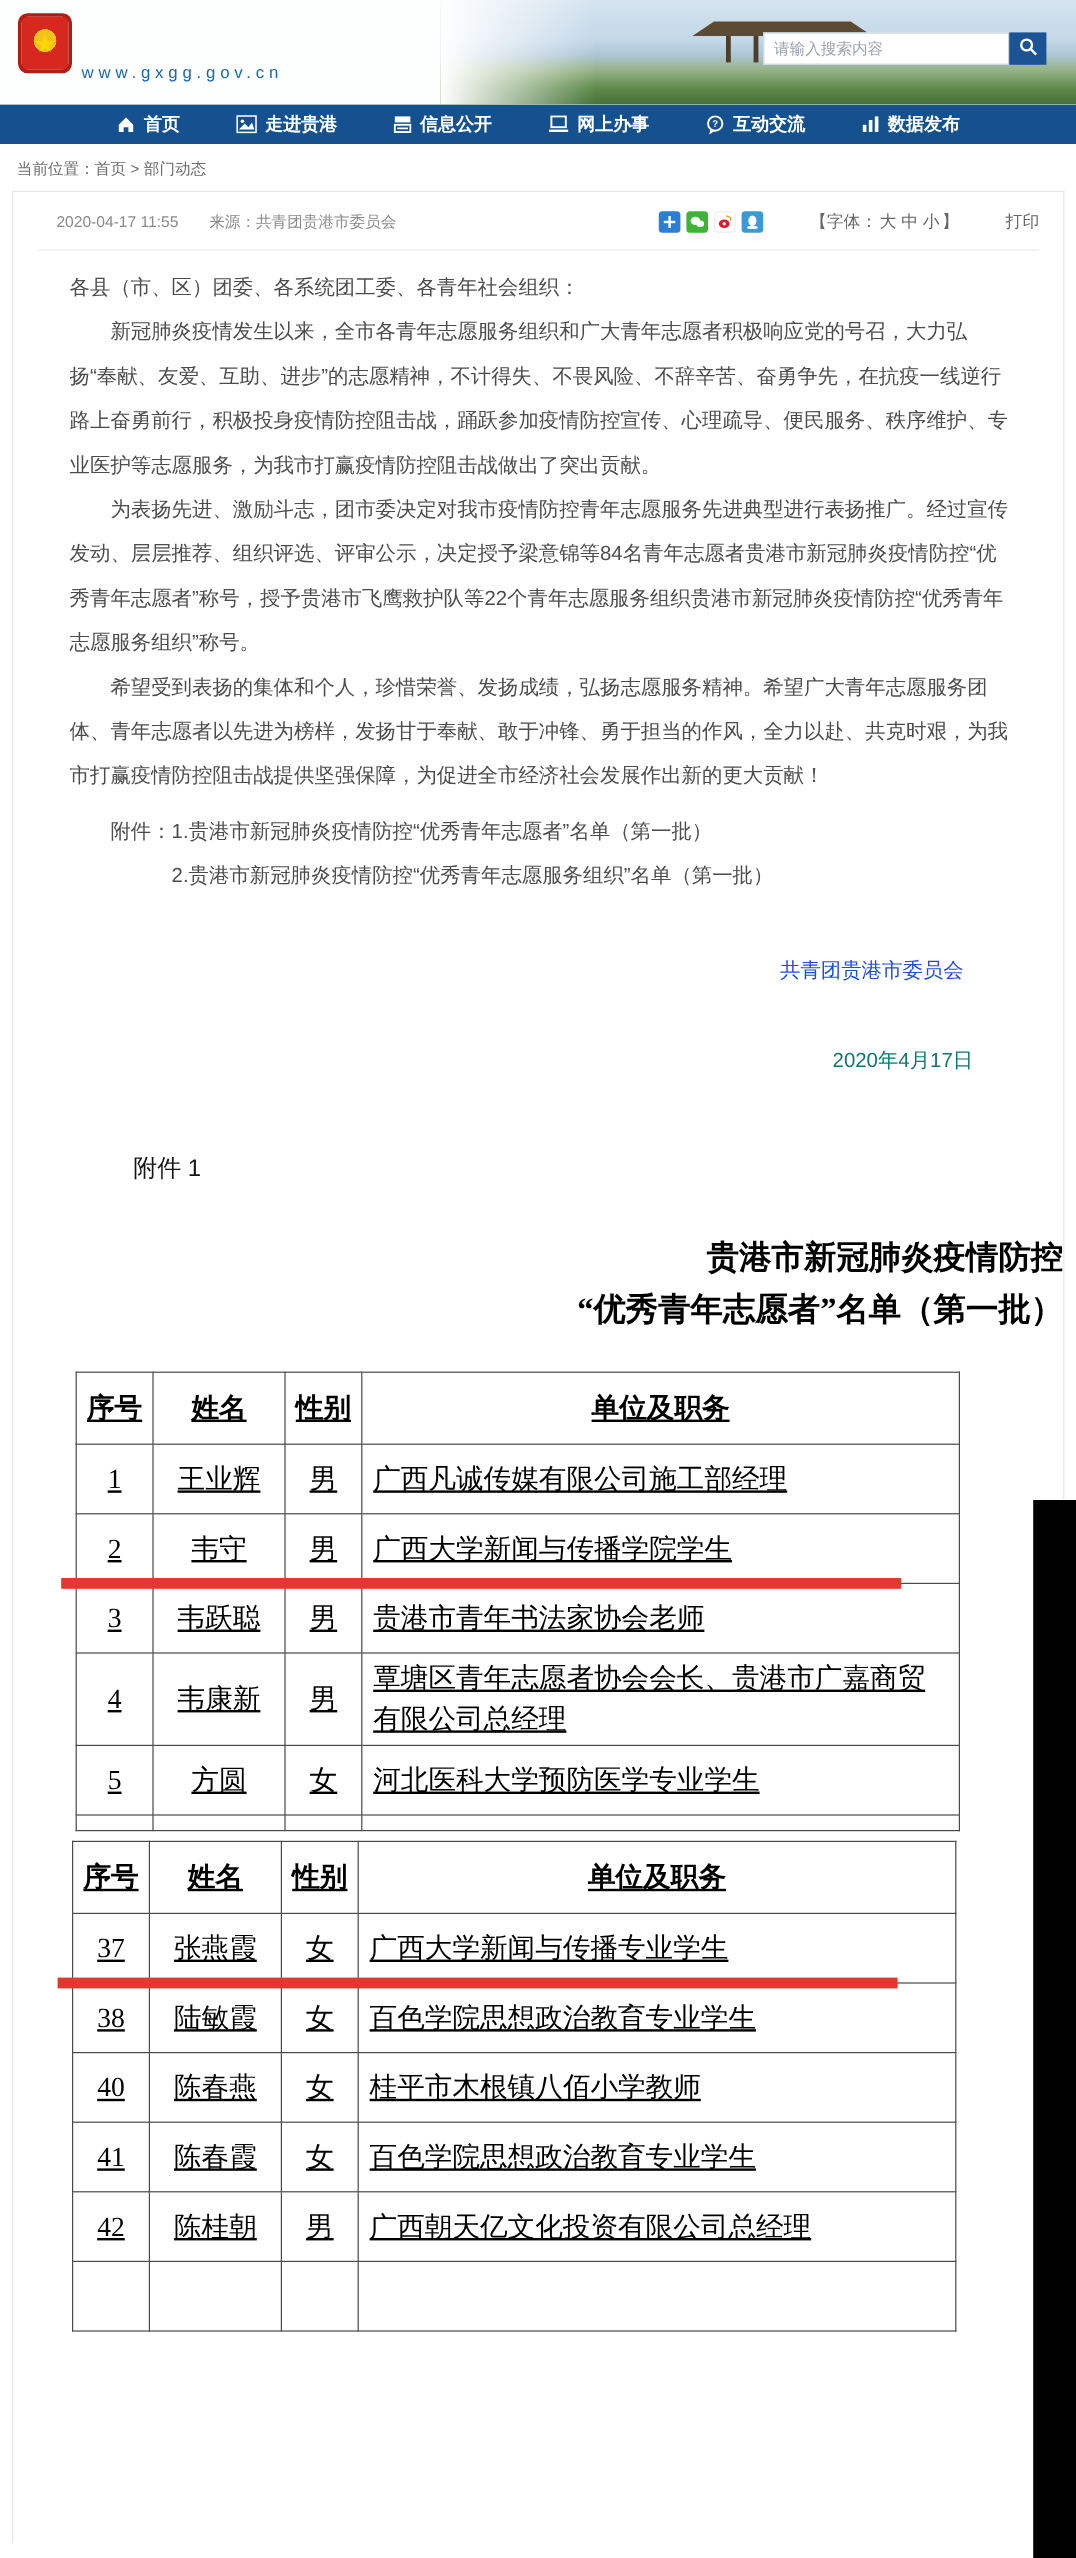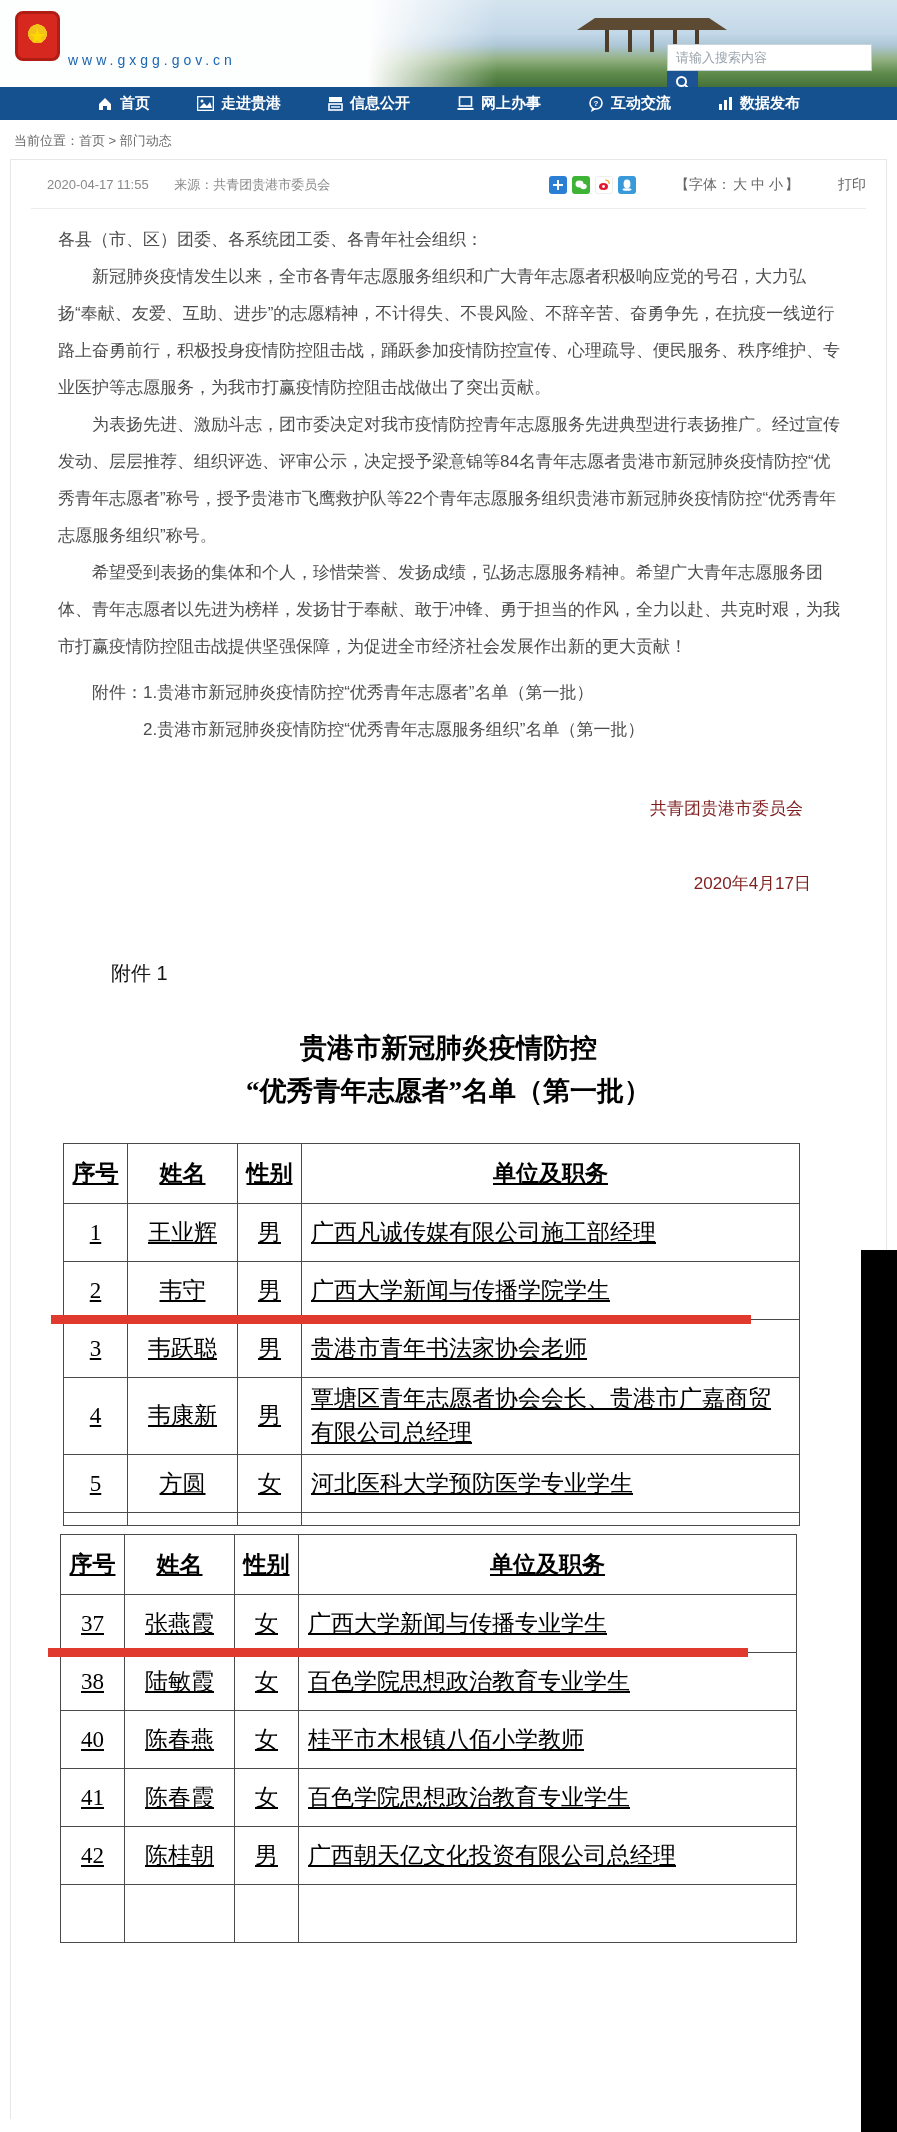--- a/index.html
+++ b/index.html
@@ -24,21 +24,21 @@
   .pavilion .cols i { width: 4px; height: 22px; background: #4f3d2a; }
   .emblem {
     position: absolute; left: 15px; top: 11px; width: 45px; height: 50px;
     background: radial-gradient(circle at 50% 45%, #f3c21a 0 30%, #d7281f 31%);
     border: 3px solid #b01d14; border-radius: 8px;
     display: flex; align-items: center; justify-content: center;
     color: #ffd700; font-size: 20px;
   }
   .site-title { position: absolute; left: 66px; top: 12px; font-size: 27px; font-weight: bold; color: #d0121b; letter-spacing: 1px; white-space: nowrap; }
   .site-url { position: absolute; left: 68px; top: 52px; font-size: 14px; color: #1a66b3; letter-spacing: 4px; }
-  .search-bar { position: absolute; right: 25px; top: 44px; display: flex; flex-direction: column; }
+  .search-bar { position: absolute; right: 25px; top: 27px; display: flex; }
   .search-input { width: 205px; height: 27px; border: 1px solid #c9d4dd; background: #fff; padding: 0 8px; font-size: 13px; color: #333; outline: none; }
   .search-input::placeholder { color: #9aa4ad; }
   .search-btn { width: 31px; height: 27px; background: #1b5394; border: none; display: flex; align-items: center; justify-content: center; cursor: pointer; }
   
   .navbar { height: 33px; background: #15508f; display: flex; align-items: center; justify-content: center; gap: 47px; }
   .nav-item { display: flex; align-items: center; gap: 7px; color: #ffffff; font-size: 15px; font-weight: bold; cursor: pointer; white-space: nowrap; }
   .nav-item svg { display: block; }
   
   .breadcrumb { padding: 12px 0 9px 14px; font-size: 13px; color: #6b6b6b; }
   .breadcrumb .crumb-link { color: #6b6b6b; cursor: pointer; }
@@ -51,25 +51,25 @@
   .share-ic { width: 18px; height: 18px; border-radius: 3px; display: inline-flex; align-items: center; justify-content: center; cursor: pointer; }
   .fontsize-widget { margin-left: 34px; white-space: nowrap; }
   .fontsize-widget .fs-opt { cursor: pointer; margin: 0 2px; }
   .print-label { margin-left: 34px; cursor: pointer; color: #666; }
   .meta-divider { border-top: 1px solid #ececec; margin: 14px 20px 0; }
   
   .article-body { margin: 12px 45px 0 47px; font-size: 17px; line-height: 37px; color: #4c4c4c; }
   .article-body p.indent { text-indent: 2em; }
   .attach-line1 { margin-left: 2em; margin-top: 9px; }
   .attach-line2 { margin-left: 5em; }
-  .signature-line { text-align: right; padding-right: 38px; margin-top: 42px; color: #7f1d1d; }
-  .sign-date { text-align: right; padding-right: 30px; margin-top: 38px; color: #7f1d1d; }
+  .signature-line { text-align: right; padding-right: 38px; margin-top: 42px; color: #1d4ed8; }
+  .sign-date { text-align: right; padding-right: 30px; margin-top: 38px; color: #0f766e; }
   
   .attachment-label { margin: 58px 0 0 100px; font-size: 20px; color: #141414; }
-  .roster-title { margin-top: 40px; text-align: center; font-family: "Liberation Serif", "DejaVu Serif", serif; font-weight: bold; font-size: 27px; color: #000; line-height: 43px; }
+  .roster-title { margin-top: 40px; text-align: right; font-family: "Liberation Serif", "DejaVu Serif", serif; font-weight: bold; font-size: 27px; color: #000; line-height: 43px; }
   .table-wrap { position: relative; margin: 30px 0 0 52px; width: 740px; }
   .table-wrap.second { margin-top: 8px; margin-left: 49px; }
   table.roster-table { border-collapse: collapse; table-layout: fixed; width: 736px; font-family: "Liberation Serif", "DejaVu Serif", serif; font-size: 23px; color: #000; }
   table.roster-table col.c1 { width: 64px; } table.roster-table col.c2 { width: 110px; }
   table.roster-table col.c3 { width: 64px; } table.roster-table col.c4 { width: 498px; }
   table.roster-table th, table.roster-table td { border: 1px solid #4a4a4a; text-align: center; padding: 4px 6px; line-height: 34px; text-decoration: underline; }
   table.roster-table th { height: 60px; font-weight: bold; }
   table.roster-table td { height: 58px; }
   table.roster-table td.c-unit { text-align: left; padding-left: 9px; }
   table.roster-table tr.stub td { height: 13px; padding: 0; }

